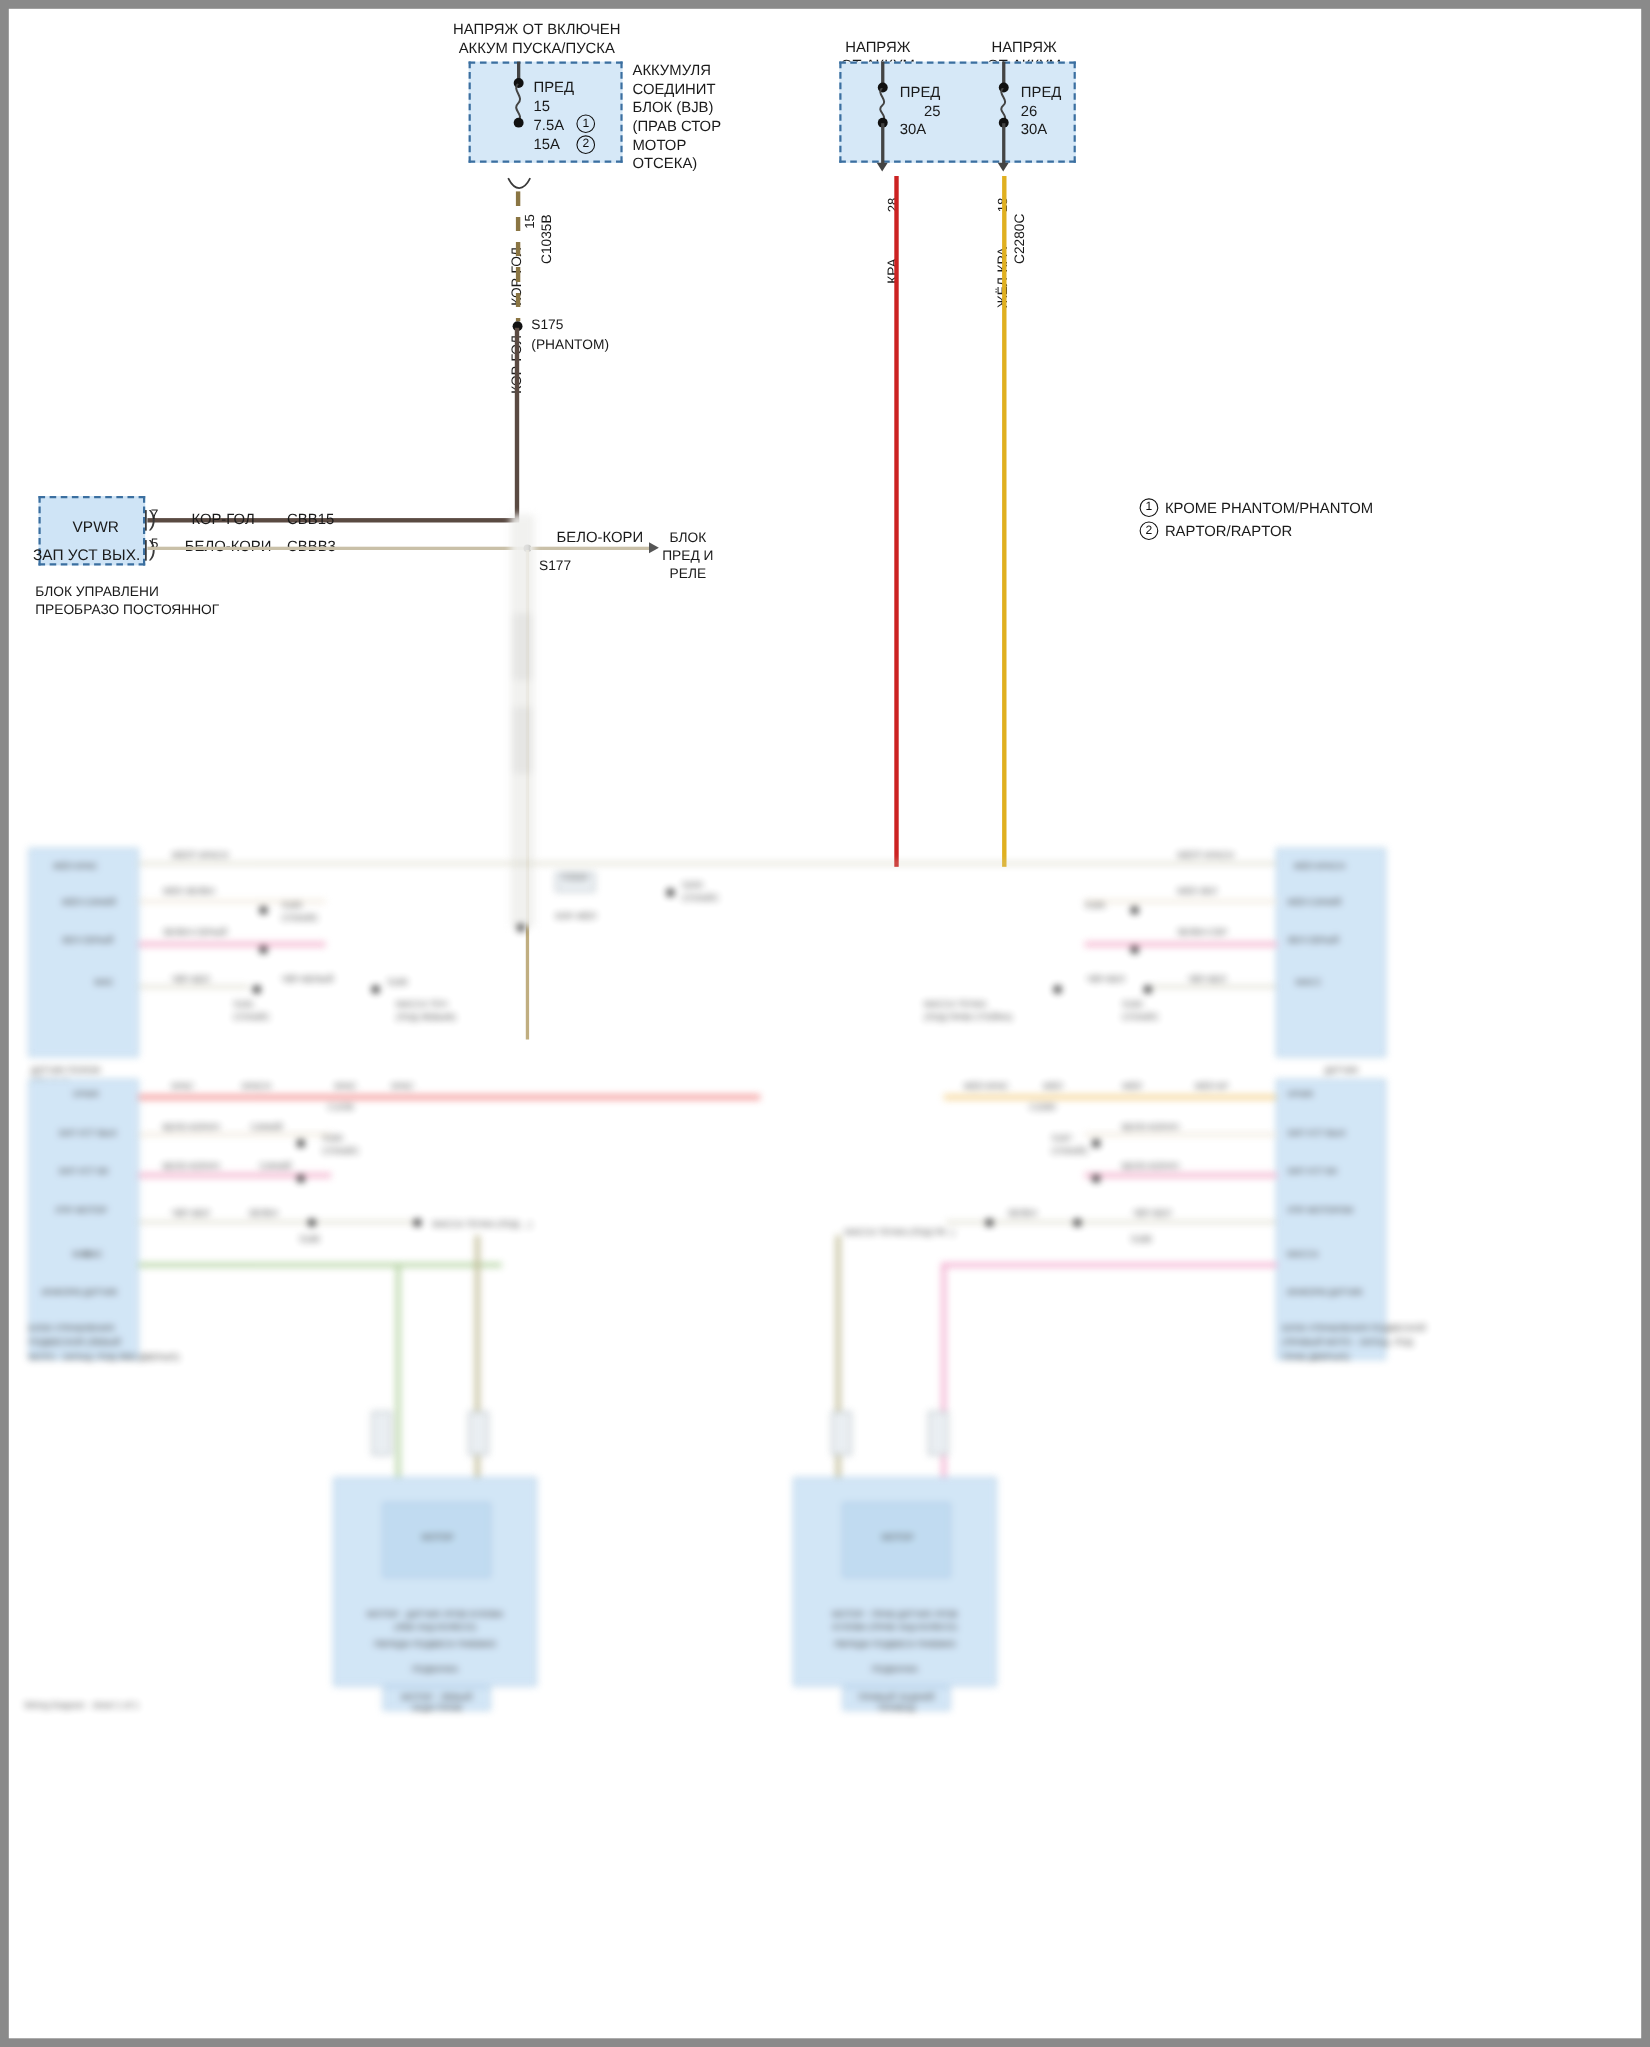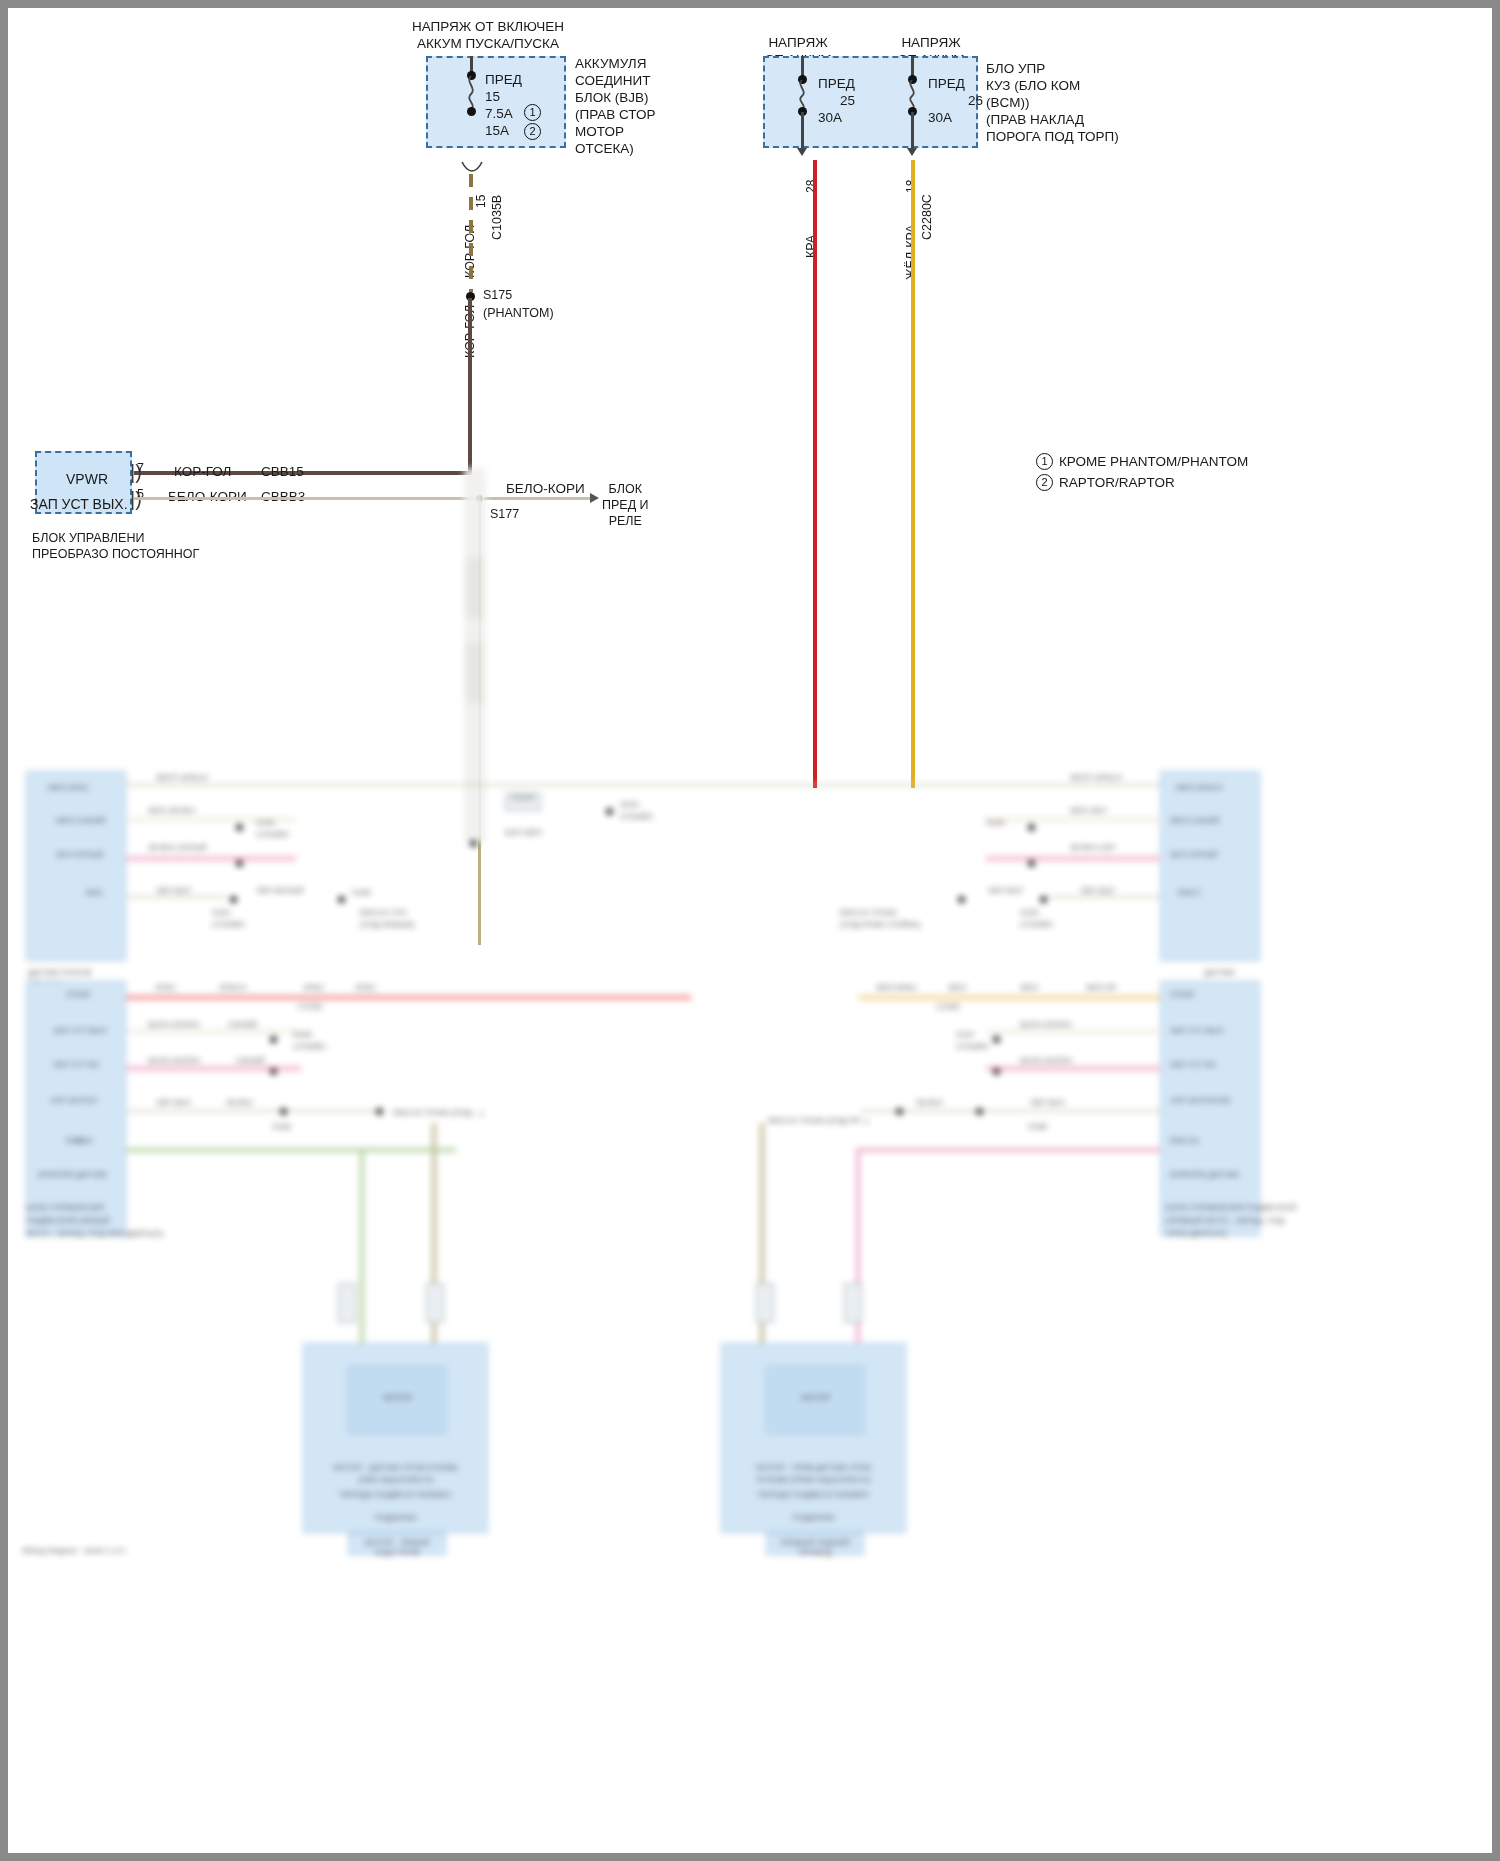--- a/index.html
+++ b/index.html
@@ -179,28 +179,23 @@
     <div class="wire wv" style="left:903px; top:48px; height:22px; background:#444;"></div>
     <div class="dot" style="left:900px; top:67px;"></div>
     <svg class="fuse-squiggle" style="left:896px; top:72px;" width="16" height="30" viewBox="0 0 16 30">
       <path d="M8 0 C 2 5, 14 11, 8 16 C 2 21, 14 25, 8 30" fill="none" stroke="#444" stroke-width="1.8"></path>
     </svg>
     <div class="dot" style="left:900px; top:99px;"></div>
     <div class="wire wv" style="left:903px; top:104px; height:38px; background:#444;"></div>
     <div class="arrow" style="left:899px; top:140px;"></div>
 
     <div class="lbl" style="left:920px; top:67px;">ПРЕД</div>
-    <div class="lbl" style="left:920px; top:84px;margin-left:40px;">26</div>
+    <div class="lbl" style="left:920px; top:84px;">26</div>
     <div class="lbl" style="left:920px; top:101px;">30A</div>
 
-    <div class="lbl" style="left:978px; top:52px;">БЛО УПР
-КУЗ (БЛО КОМ
-(BCM))
-(ПРАВ НАКЛАД
-ПОРОГА ПОД ТОРП)</div>
 
     <div class="vlbl" style="left:466px; top:200px; font-size:12px;">15</div>
     <div class="vlbl" style="left:482px; top:232px; font-size:12.5px;">C1035B</div>
     <div class="vlbl" style="left:455px; top:270px; font-size:12.5px;">КОР-ГОЛ</div>
 
     <svg style="position:absolute; left:452px; top:152px;" width="24" height="16" viewBox="0 0 24 16">
       <path d="M2 2 C 8 14, 16 14, 22 2" fill="none" stroke="#3a3a3a" stroke-width="1.6"></path>
     </svg>
 
     <div class="wire wv" style="left:461px; top:166px; height:118px; width:4px;

